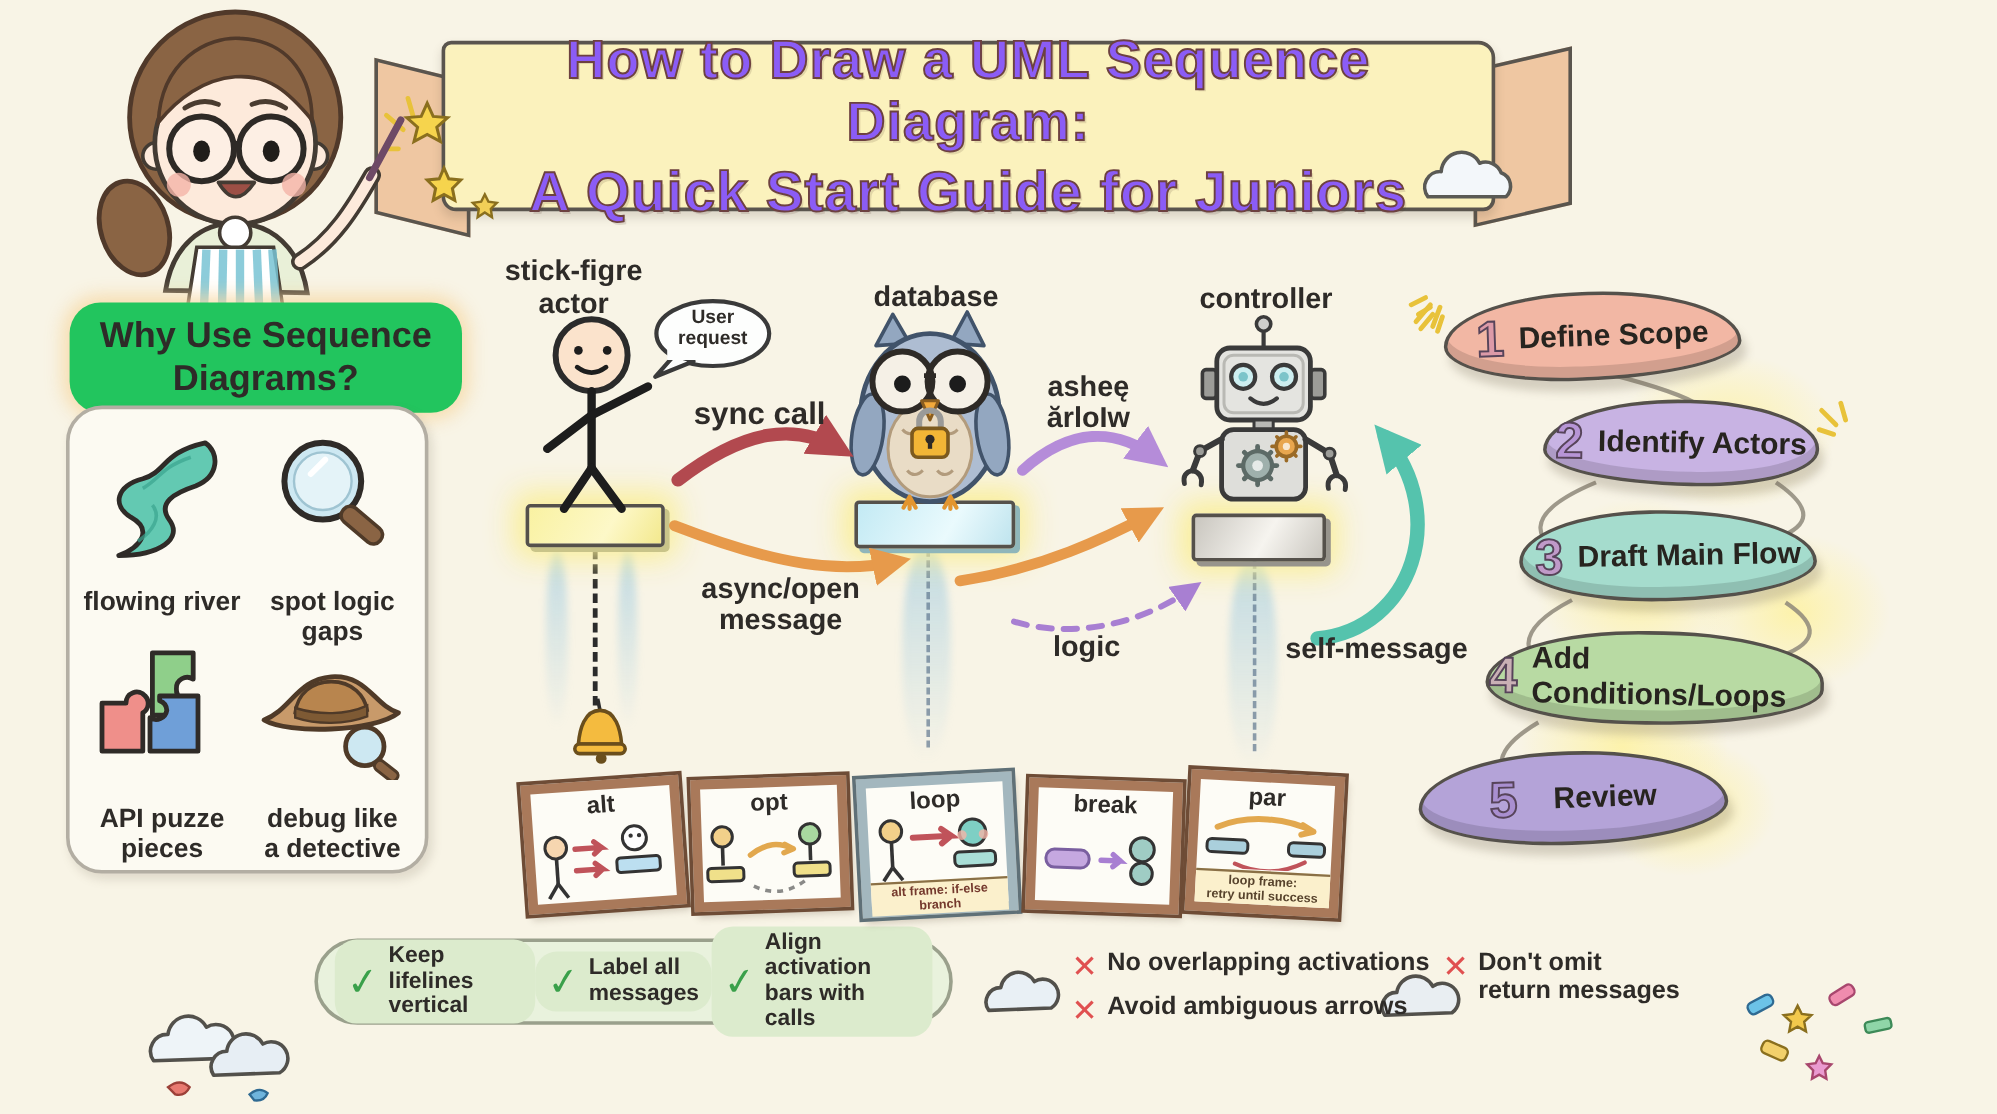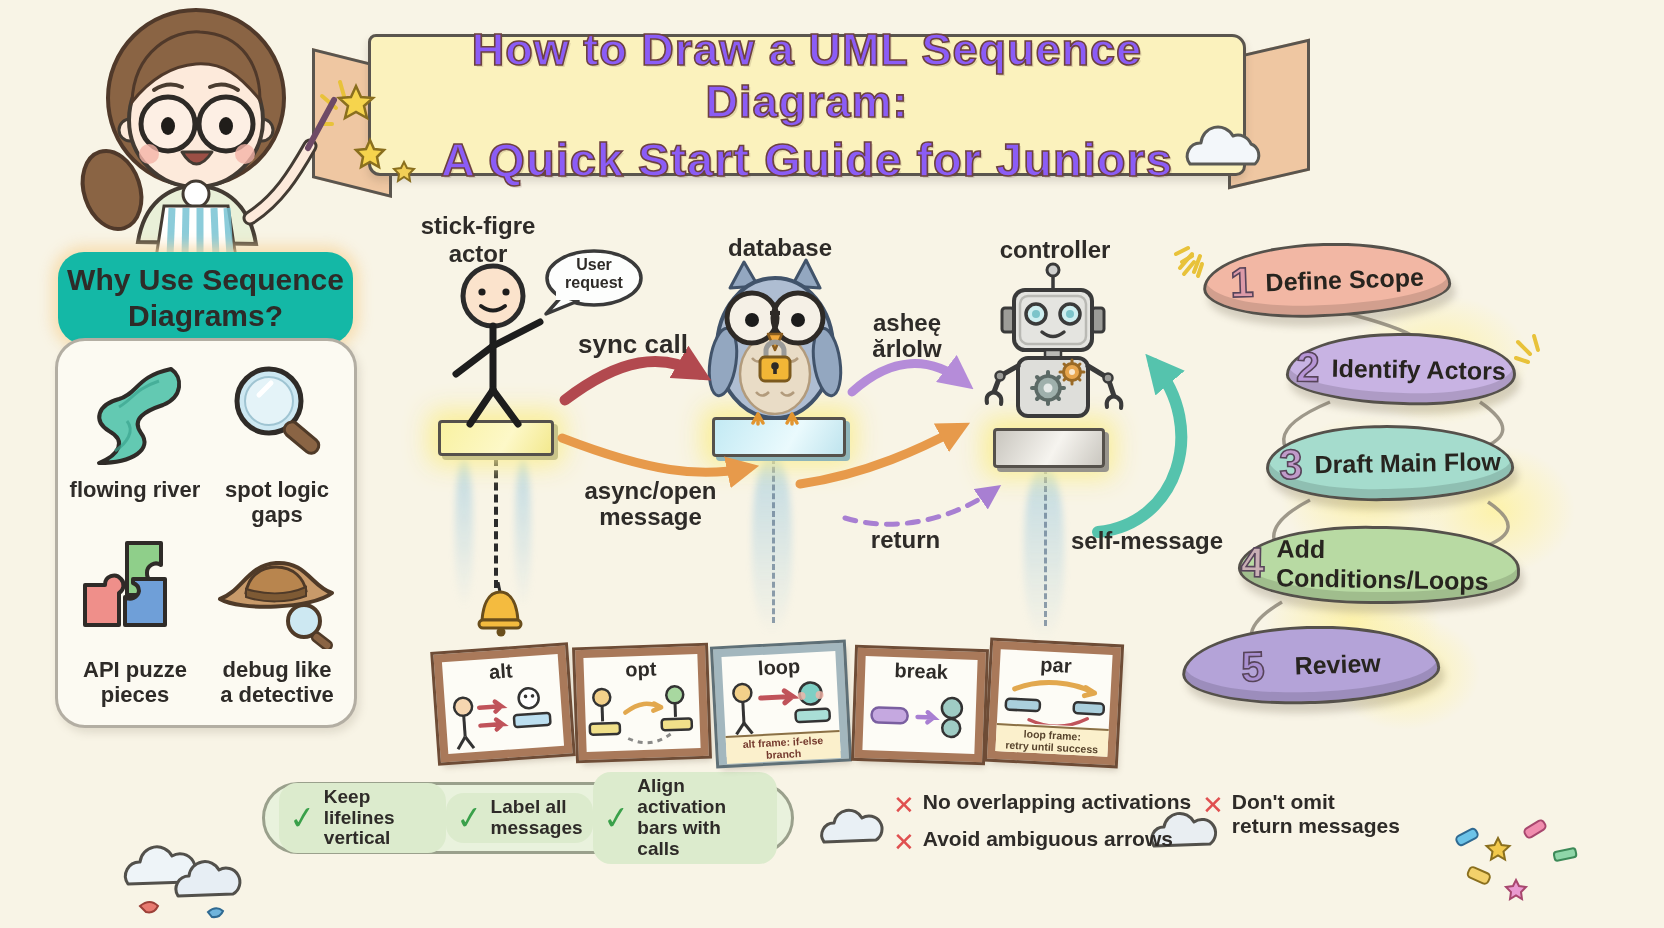--- a/index.html
+++ b/index.html
@@ -13,27 +13,27 @@
   .banner-tail { background:#efc7a2; border:3px solid #5a554e; }
   .banner-main { left:368px; top:34px; width:878px; height:142px; background:#fbf2bd;
     border:3px solid #5a554e; border-radius:8px 14px 10px 12px;
     display:flex; flex-direction:column; justify-content:center; gap:4px;
     box-shadow:0 5px 8px rgba(90,80,60,.18); }
   .title-line { text-align:center; font-weight:bold; color:#8b5cf6;
     -webkit-text-stroke:1.6px #6d4140; letter-spacing:1px; text-shadow:2px 2px 0 rgba(90,60,50,.15); }
   .t1 { font-size:45px; } .t2 { font-size:47px; }
 
   
-  .why-heading { left:58px; top:252px; width:295px; background:#14b8a6; border-radius:26px;
+  .why-heading { left:58px; top:252px; width:327px; background:#22c55e; border-radius:26px;
     padding:10px 6px; text-align:center; font-size:30px; line-height:1.2; box-shadow:0 0 14px 6px rgba(246,216,164,.8); }
   .benefit-card { left:55px; top:338px; width:302px; height:390px; background:#fcfaf2;
     border:3px solid #b3aea3; border-radius:30px; display:grid;
     grid-template-columns:1fr 1fr; grid-template-rows:1fr 1fr; padding:18px 6px 10px;
     box-shadow:3px 5px 8px rgba(120,110,90,.18); }
-  .benefit { display:flex; flex-direction:column; align-items:center; justify-content:flex-start; gap:9px; }
+  .benefit { display:flex; flex-direction:column; align-items:center; justify-content:flex-start; gap:20px; }
   .benefit .lbl { font-size:22px; text-align:center; line-height:1.12; }
 
   
   .seq-label { font-size:24px; text-align:center; line-height:1.15; z-index:4; }
   .msg-label { font-size:24px; text-align:center; line-height:1.1; z-index:4; }
   .bar { border:3px solid #55514b; z-index:1; }
   .bar-actor { left:438px; top:420px; width:116px; height:36px; background:linear-gradient(120deg,#f9f2a2,#fdf8c8 60%,#f3e98e);
     box-shadow:4px 4px 0 #c9c489, 0 0 24px 10px rgba(250,238,150,.95); border-radius:4px; }
   .bar-db { left:712px; top:417px; width:134px; height:40px; background:linear-gradient(120deg,#c3eaf4,#eafafd 60%,#bfe4ee);
     box-shadow:4px 4px 0 #8fb6ba, 0 0 24px 10px rgba(250,238,150,.95); border-radius:4px; }
@@ -314,21 +314,21 @@
   <path d="M26 10 C13 10 9 26 8 38 L44 38 C43 26 39 10 26 10 Z" fill="#f4bb3f" stroke="#6a4e1c" stroke-width="3" stroke-linejoin="round"></path>
   <rect x="5" y="38" width="42" height="8" rx="4" fill="#f4bb3f" stroke="#6a4e1c" stroke-width="3"></rect>
   <circle cx="27" cy="50" r="4.5" fill="#6a4e1c"></circle>
 </svg>
 
 <div class="abs hand msg-label" style="left:558px;top:330px;width:150px;font-size:26px;">sync call</div>
 <div class="abs hand prewrap msg-label" style="left:842px;top:310px;width:130px;">asheę
 ărloIw</div>
 <div class="abs hand prewrap msg-label" style="left:558px;top:478px;width:185px;">async/open
 message</div>
-<div class="abs hand msg-label" style="left:848px;top:527px;width:115px;">return</div>
+<div class="abs hand msg-label" style="left:848px;top:527px;width:115px;">logic</div>
 <div class="abs hand msg-label" style="left:1062px;top:528px;width:170px;">self-message</div>
 
 <svg class="overlay" viewBox="0 0 1664 928">
   <defs>
     <marker id="ah-red" viewBox="0 0 10 10" refX="6.5" refY="5" markerWidth="3.4" markerHeight="3.4" orient="auto-start-reverse">
         <path d="M0 0 L10 5 L0 10 z" fill="#b2494f"></path>
       </marker>
     <marker id="ah-org" viewBox="0 0 10 10" refX="6.5" refY="5" markerWidth="3.6" markerHeight="3.6" orient="auto-start-reverse">
         <path d="M0 0 L10 5 L0 10 z" fill="#e79a4b"></path>
       </marker>

